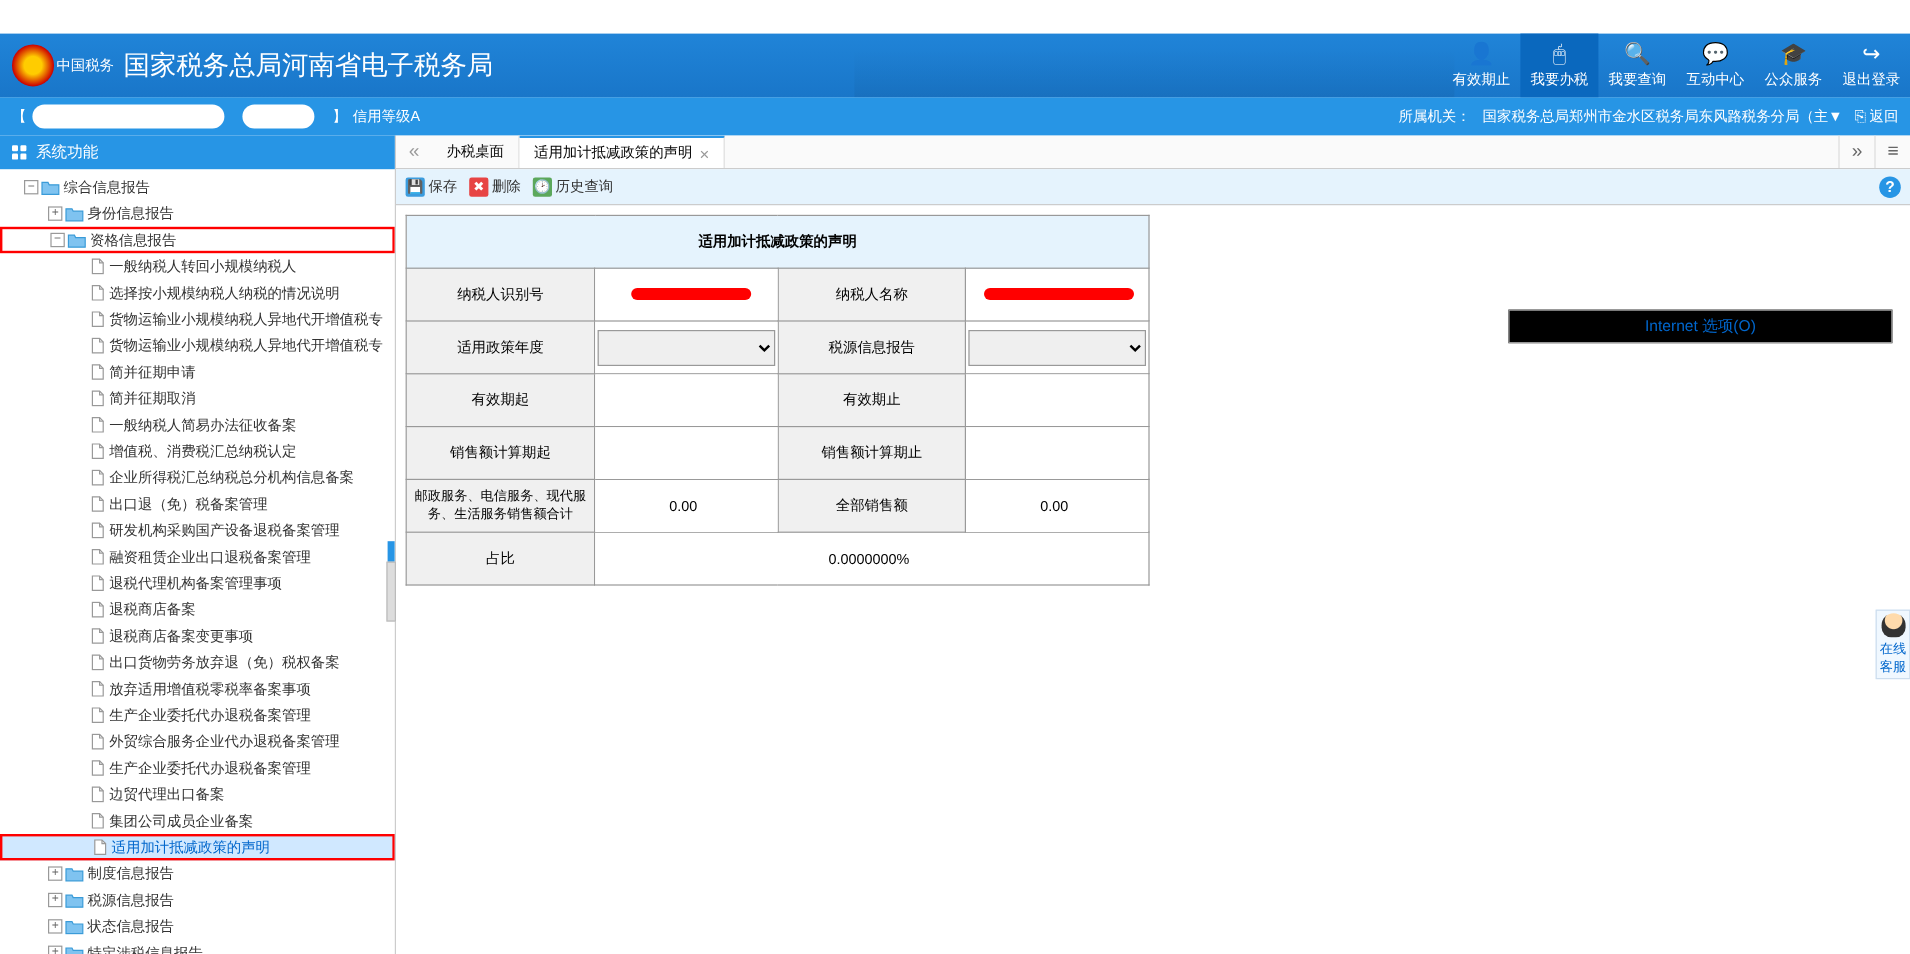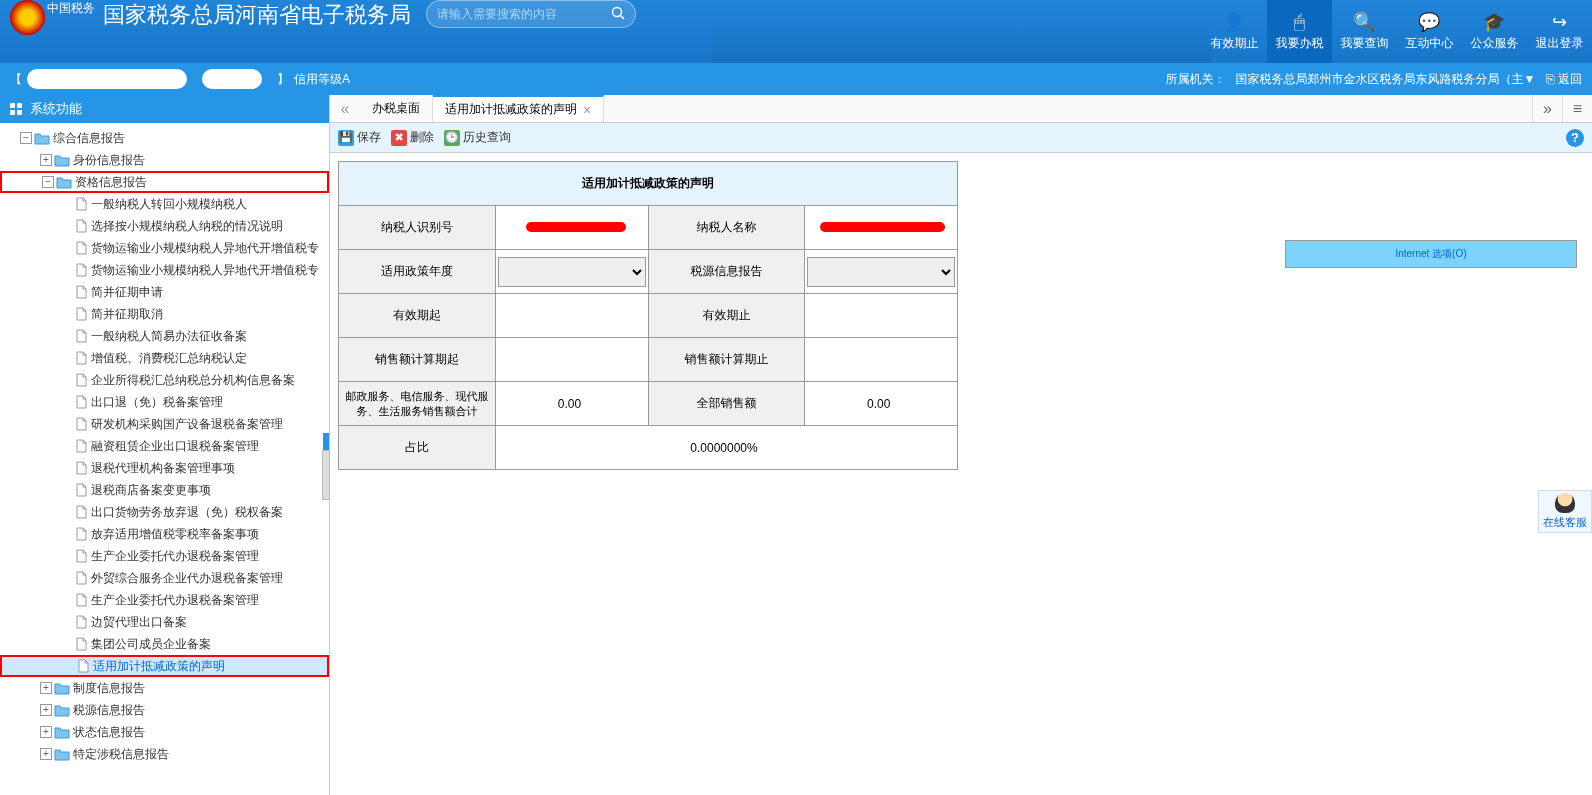--- a/index.html
+++ b/index.html
@@ -1,19 +1,19 @@
 <!DOCTYPE html>
 <html><head>
   <meta charset="utf-8">
   <style>
     * { margin: 0; padding: 0; box-sizing: border-box; font-family: "Microsoft YaHei", sans-serif; }
     body { width: 1592px; height: 795px; overflow: hidden; background: #fff; }
     
     
-    .header { height: 63px; background: linear-gradient(180deg, #2084d8 0%, #1976c9 100%); display: flex; align-items: flex-start; color: #fff; position: relative; }
+    .header { height: 53px; background: linear-gradient(180deg, #2084d8 0%, #1976c9 100%); display: flex; align-items: center; color: #fff; position: relative; margin-top: 28px; }
     .logo-emblem { width: 35px; height: 35px; margin-left: 10px; background: radial-gradient(circle, #ffcc00 30%, #cc0000 70%); border-radius: 50%; }
     .logo-text { font-size: 12px; margin-left: 2px; color: #fff; }
     .header-title { font-size: 22px; margin-left: 8px; font-weight: 400; }
     .search-box { margin-left: 15px; width: 210px; height: 28px; background: rgba(255,255,255,0.15); border: 1px solid rgba(255,255,255,0.4); border-radius: 14px; display: flex; align-items: center; padding: 0 10px; }
     .search-box input { flex: 1; background: transparent; border: none; color: #fff; font-size: 12px; outline: none; }
     .search-box input::placeholder { color: #aad8ff; }
     .search-icon-wrap { color: #fff; font-size: 14px; }
     .header-bg { position: absolute; right: 380px; bottom: 0; width: 500px; height: 40px; background: linear-gradient(180deg, transparent, rgba(0,0,0,0.1)); opacity: 0.5; }
     .nav-items { margin-left: auto; display: flex; height: 100%; }
     .nav-item { width: 65px; display: flex; flex-direction: column; align-items: center; justify-content: center; cursor: pointer; font-size: 12px; gap: 2px; }
@@ -73,41 +73,32 @@
     .form-table { border-collapse: collapse; width: 620px; }
     .form-table td { border: 1px solid #999; height: 44px; font-size: 12px; text-align: center; vertical-align: middle; }
     .form-title { background: #e5f3fd; font-size: 15px; font-weight: bold; height: 30px; }
     .label-cell { background: #f0f0f0; width: 165px; }
     .value-cell { background: #fff; width: 160px; position: relative; }
     .redact { position: absolute; background: #ff0000; height: 10px; border-radius: 5px; }
     .select-cell { padding: 2px; }
     .select-cell select { width: 100%; height: 30px; border: 1px solid #999; font-size: 12px; }
     .num-right { text-align: right; padding-right: 5px; }
     
-    .internet-options { position: absolute; right: 15px; top: 145px; width: 292px; height: 28px; border: 1px solid #999; background: #7dd3fc; display: flex; align-items: center; justify-content: center; font-size: 10px; color: #0066cc; }
-    
-    .float-service { position: absolute; right: 0; top: 395px; width: 54px; background: #f0f8ff; border: 1px solid #cde; text-align: center; font-size: 11px; color: #0066cc; padding: 2px 0; cursor: pointer; }
+    .internet-options { position: absolute; right: 15px; top: 145px; width: 320px; height: 28px; border: 1px solid #999; background: #000000; display: flex; align-items: center; justify-content: center; font-size: 13px; color: #0066cc; }
+    
+    .float-service { position: absolute; right: 0; top: 395px; width: 29px; background: #f0f8ff; border: 1px solid #cde; text-align: center; font-size: 11px; color: #0066cc; padding: 2px 0; cursor: pointer; }
     .float-service-icon { width: 20px; height: 20px; margin: 0 auto 2px; background: radial-gradient(circle at 50% 30%, #ffdbac 40%, #333 45%); border-radius: 50% 50% 40% 40%; }
   </style>
 </head>
 <body>
 
 <div class="header">
   <div class="logo-emblem"></div>
   <div class="logo-text">中国税务</div>
   <div class="header-title">国家税务总局河南省电子税务局</div>
-  <div class="search-box">
-    <input placeholder="请输入需要搜索的内容" style="">
-    <span class="search-icon-wrap">
-      <svg width="14" height="14" viewBox="0 0 14 14">
-          <circle cx="6" cy="6" r="4.5" fill="none" stroke="#fff" stroke-width="1.5"></circle>
-          <line x1="9.5" y1="9.5" x2="13" y2="13" stroke="#fff" stroke-width="1.5"></line>
-        </svg>
-    </span>
-  </div>
   <div class="header-bg"></div>
   <div class="nav-items">
     <div class="nav-item">
         <span class="nav-icon">👤</span>
         <span>有效期止</span>
       </div>
     <div class="nav-item active">
         <span class="nav-icon">🖱</span>
         <span>我要办税</span>
       </div>
@@ -286,20 +277,28 @@
                 <path d="M9 1 L9 4 L12 4" fill="none" stroke="#999"></path>
               </svg></span>
             <span>退税代理机构备案管理事项</span>
           </div>
           <div class="tree-node indent-3">
             <span class="expander-empty"></span>
             <span class="file-icon"><svg viewBox="0 0 14 14">
                 <path d="M3 1 L9 1 L12 4 L12 13 L3 13 Z" fill="#fff" stroke="#999"></path>
                 <path d="M9 1 L9 4 L12 4" fill="none" stroke="#999"></path>
               </svg></span>
+            <span>退税商店备案</span>
+          </div>
+          <div class="tree-node indent-3">
+            <span class="expander-empty"></span>
+            <span class="file-icon"><svg viewBox="0 0 14 14">
+                <path d="M3 1 L9 1 L12 4 L12 13 L3 13 Z" fill="#fff" stroke="#999"></path>
+                <path d="M9 1 L9 4 L12 4" fill="none" stroke="#999"></path>
+              </svg></span>
             <span>退税商店备案变更事项</span>
           </div>
           <div class="tree-node indent-3">
             <span class="expander-empty"></span>
             <span class="file-icon"><svg viewBox="0 0 14 14">
                 <path d="M3 1 L9 1 L12 4 L12 13 L3 13 Z" fill="#fff" stroke="#999"></path>
                 <path d="M9 1 L9 4 L12 4" fill="none" stroke="#999"></path>
               </svg></span>
             <span>出口货物劳务放弃退（免）税权备案</span>
           </div>

